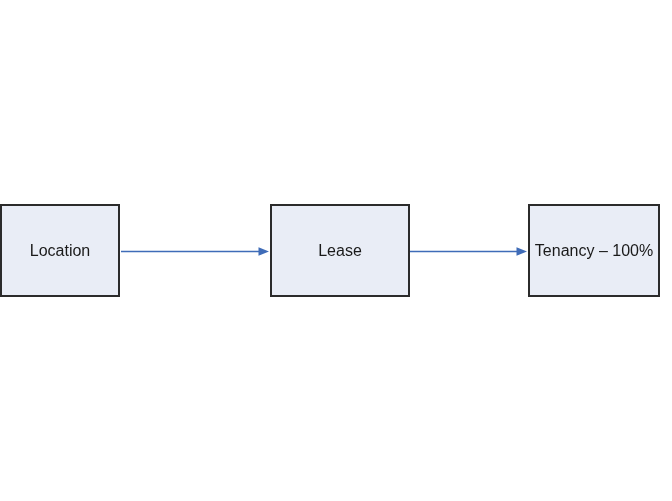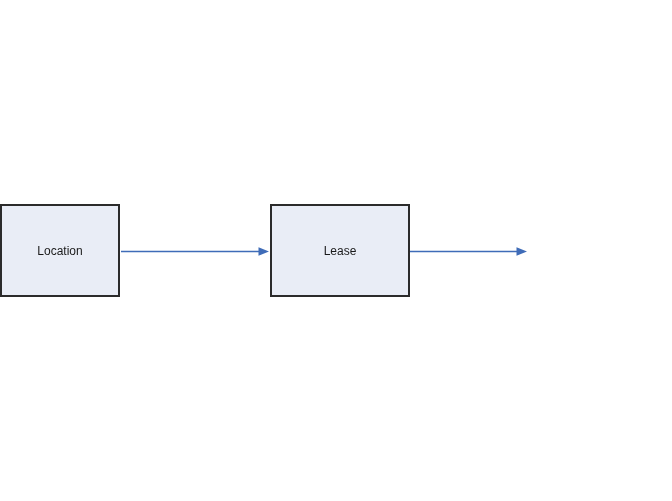--- a/index.html
+++ b/index.html
@@ -32,21 +32,21 @@
     top: 204px;
     height: 93px;
     box-sizing: border-box;
     background: var(--node-fill, #e9edf6);
     border: 2px solid var(--node-border, #2b2b2b);
     display: flex;
     align-items: center;
     justify-content: center;
   }
   .node-label {
-    font-size: 12px;
+    font-size: 16px;
     color: var(--label-color, #1a1a1a);
     white-space: nowrap;
     text-align: center;
   }
   .node-location { left: 0px;   width: 120px; }
   .node-lease    { left: 270px; width: 140px; }
   .node-tenancy  { left: 528px; width: 132px; }
 </style>
 </head>
 <body>
@@ -65,14 +65,17 @@
   </svg>
 
   <div class="node node-location">
     <span class="node-label">Location</span>
   </div>
 
   <div class="node node-lease">
     <span class="node-label">Lease</span>
   </div>
 
+  <div class="node node-tenancy">
+    <span class="node-label">Tenancy – 100%</span>
+  </div>
 
 </div>
 
 </body></html>

